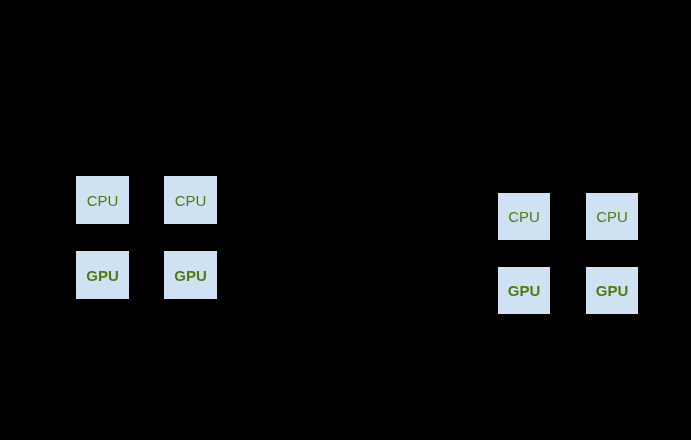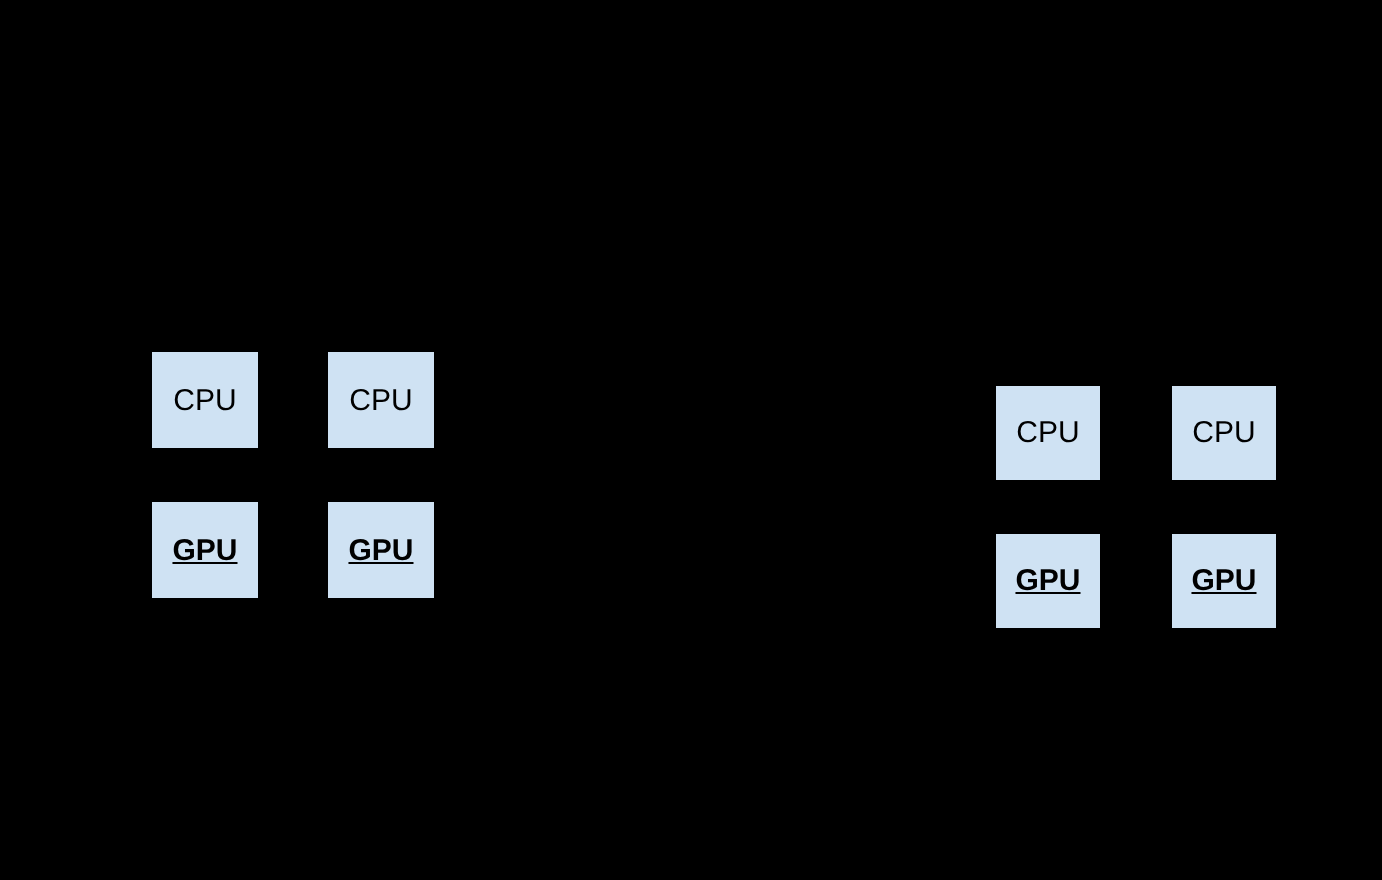--- a/index.html
+++ b/index.html
@@ -11,30 +11,30 @@
     position: relative;
     width: 691px;
     height: 440px;
     background: #000000;
     overflow: hidden;
     font-family: "Liberation Sans", sans-serif;
   }
   .chip {
     position: absolute;
     background: #cfe2f3;
-    color: #000000;
+    color: #4d7c0f;
     display: flex;
     align-items: center;
     justify-content: center;
     font-size: 15px;
     line-height: 1;
     width: 53px;
     height: 48px;
   }
-  .chip.gpu { font-weight: bold; text-decoration: underline; }
+  .chip.gpu { font-weight: bold; }
 
   
   .l-cpu1 { left: 76px;  top: 176px; }
   .l-cpu2 { left: 164px; top: 176px; }
   .l-gpu1 { left: 76px;  top: 251px; }
   .l-gpu2 { left: 164px; top: 251px; }
 
   
   .r-cpu1 { left: 498px; top: 193px; width: 52px; height: 47px; }
   .r-cpu2 { left: 586px; top: 193px; width: 52px; height: 47px; }

